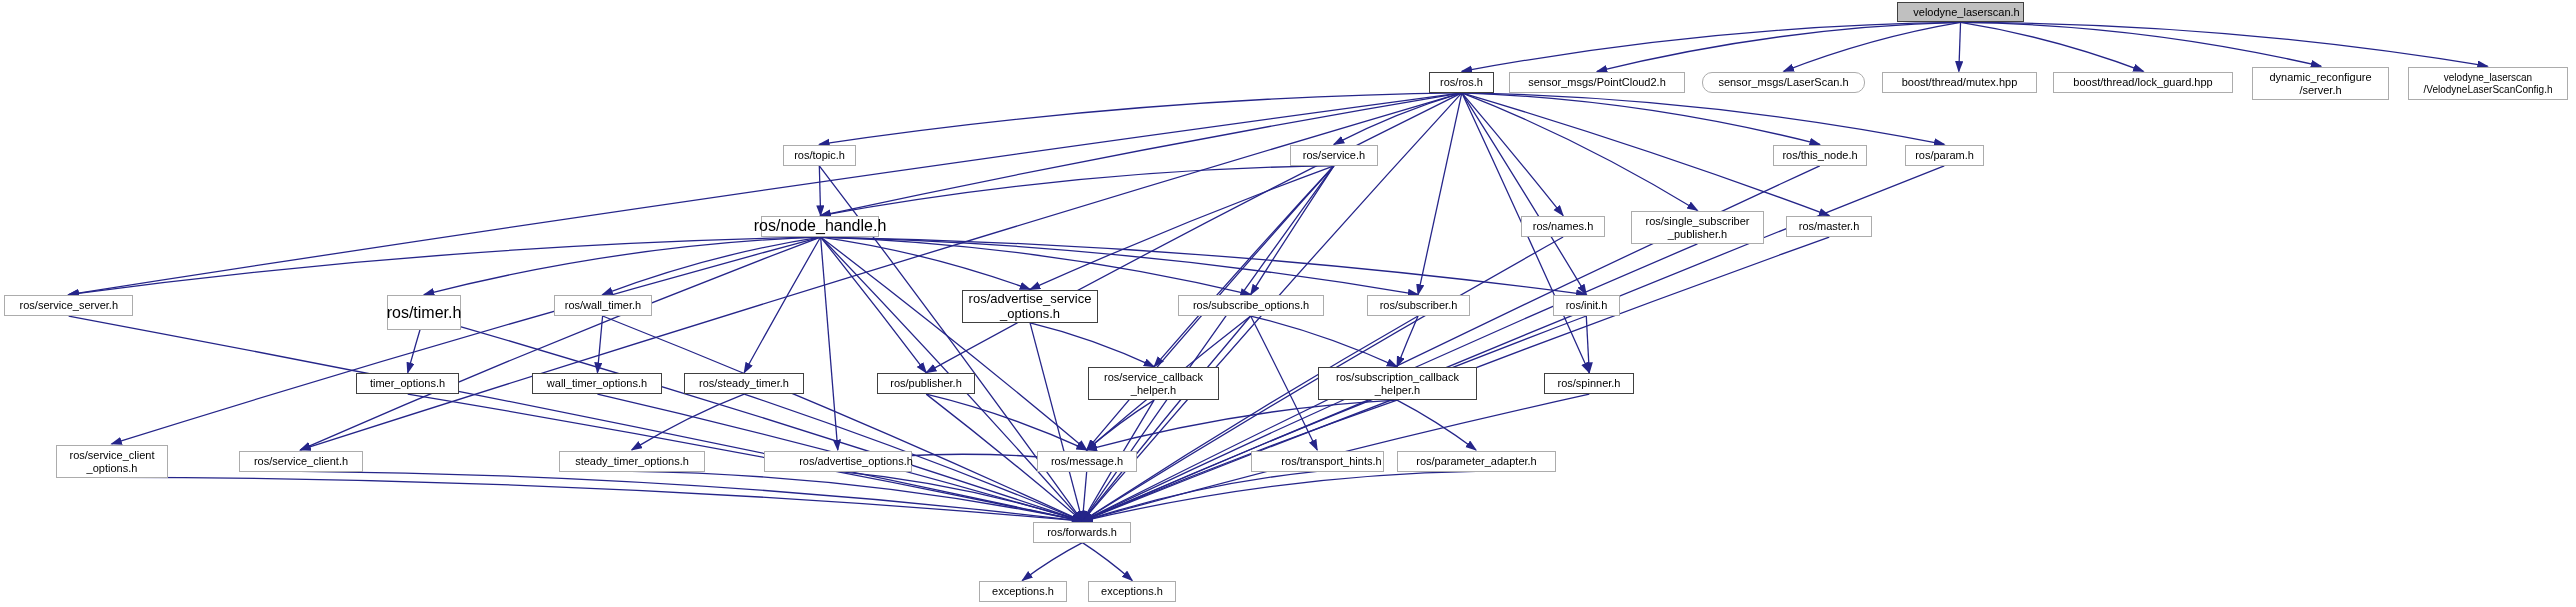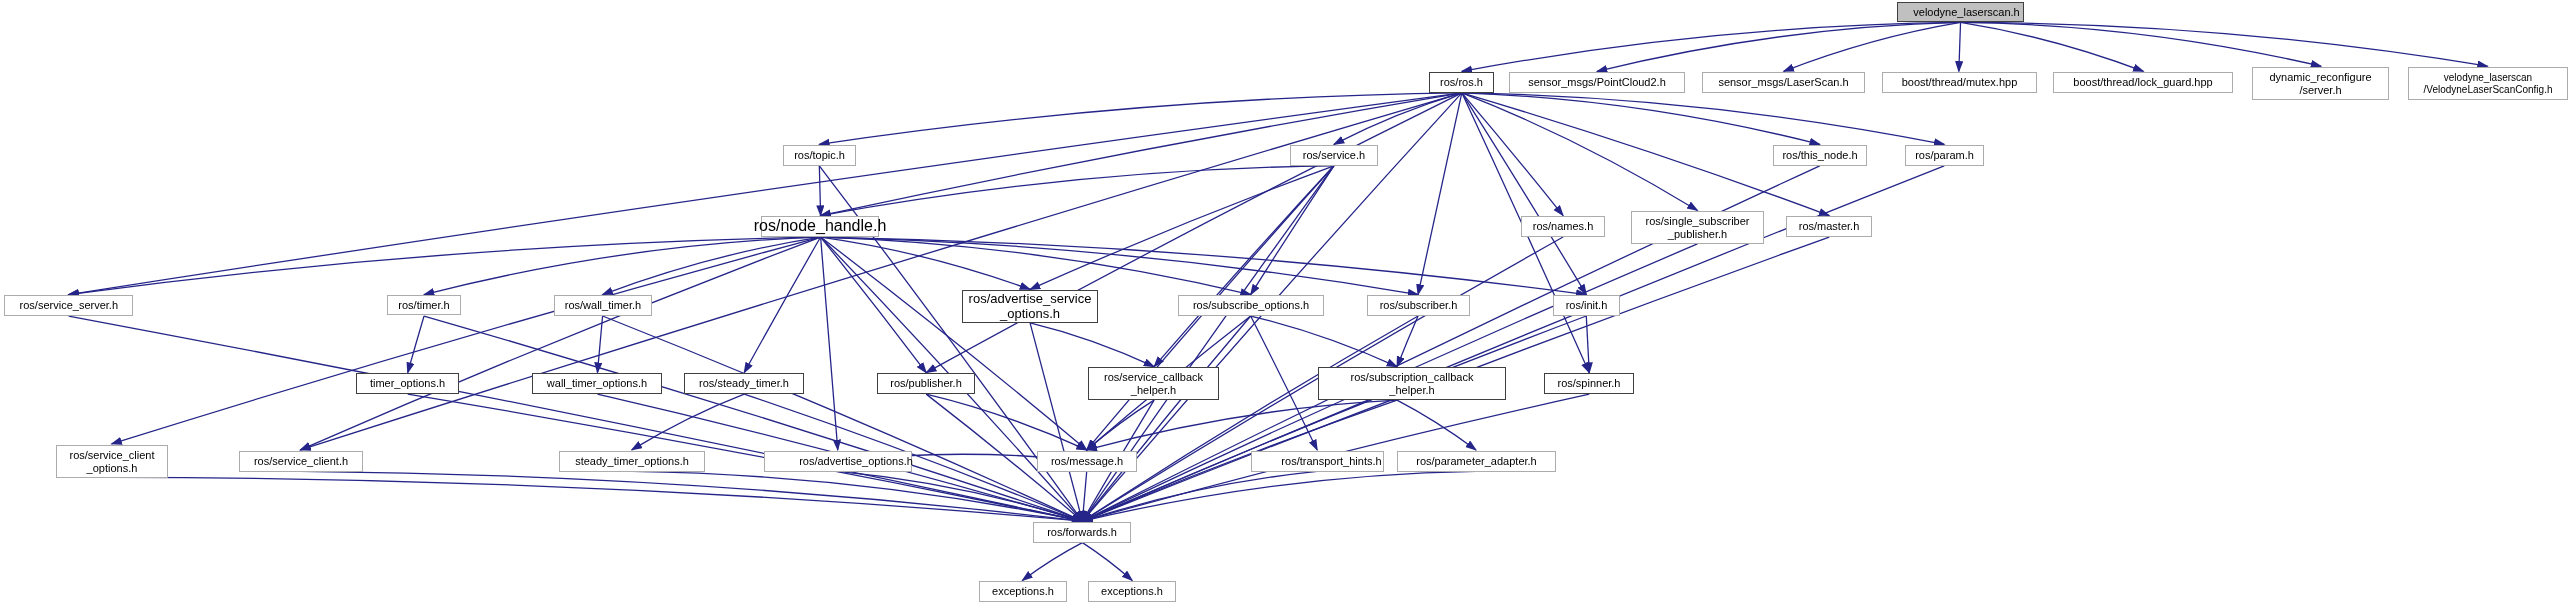--- a/index.html
+++ b/index.html
@@ -109,51 +109,51 @@
         <path d="M1977.5,284 Q1619.25,436.645 1261,607" fill="none" stroke="#252589" stroke-width="1.5" marker-end="url(#arrow)"></path>
         <path d="M2131,276 Q1696,432.645 1261,607" fill="none" stroke="#252589" stroke-width="1.5" marker-end="url(#arrow)"></path>
         <path d="M1261,632 Q1226,650.15 1191,676" fill="none" stroke="#252589" stroke-width="1.5" marker-end="url(#arrow)"></path>
         <path d="M1261,632 Q1290,650.81 1319,676" fill="none" stroke="#252589" stroke-width="1.5" marker-end="url(#arrow)"></path>
       </g>
   </svg>
   <div id="node-layer">
       <div class="node root" style="left: 1897px; top: 1.7px; width: 127px; height: 20.6px; font-size: 11px;">velodyne_laserscan.h</div>
       <div class="node n1" style="left: 1429px; top: 72px; width: 65px; height: 20.6px; font-size: 11px;">ros/ros.h</div>
       <div class="node" style="left: 1509px; top: 72px; width: 176px; height: 20.6px; font-size: 11px;">sensor_msgs/PointCloud2.h</div>
-      <div class="node" style="left: 1702px; top: 72px; width: 163px; height: 20.6px; font-size: 11px;">sensor_msgs/LaserScan.h</div>
+      <div class="node" style="left: 1702px; top: 72px; width: 163px; height: 20.6px; font-size: 11px; border-radius: 10px;">sensor_msgs/LaserScan.h</div>
       <div class="node" style="left: 1882px; top: 72px; width: 155px; height: 20.6px; font-size: 11px;">boost/thread/mutex.hpp</div>
       <div class="node" style="left: 2053px; top: 72px; width: 180px; height: 20.6px; font-size: 11px;">boost/thread/lock_guard.hpp</div>
       <div class="node" style="left: 2252px; top: 67px; width: 137px; height: 33px; font-size: 11px;">dynamic_reconfigure
 /server.h</div>
       <div class="node" style="left: 2408px; top: 67px; width: 160px; height: 33px; font-size: 10px;">velodyne_laserscan
 /VelodyneLaserScanConfig.h</div>
       <div class="node" style="left: 783px; top: 145px; width: 73px; height: 20.6px; font-size: 11px;">ros/topic.h</div>
       <div class="node" style="left: 1290px; top: 145px; width: 88px; height: 20.6px; font-size: 11px;">ros/service.h</div>
       <div class="node" style="left: 1773px; top: 145px; width: 94px; height: 20.6px; font-size: 11px;">ros/this_node.h</div>
       <div class="node" style="left: 1905px; top: 145px; width: 79px; height: 20.6px; font-size: 11px;">ros/param.h</div>
       <div class="node" style="left: 761px; top: 216px; width: 118px; height: 20.6px; font-size: 16px;">ros/node_handle.h</div>
       <div class="node" style="left: 1521px; top: 216px; width: 84px; height: 20.6px; font-size: 11px;">ros/names.h</div>
       <div class="node" style="left: 1631px; top: 211px; width: 133px; height: 33px; font-size: 11px;">ros/single_subscriber
 _publisher.h</div>
       <div class="node" style="left: 1786px; top: 216px; width: 86px; height: 20.6px; font-size: 11px;">ros/master.h</div>
       <div class="node" style="left: 4.3px; top: 295px; width: 129px; height: 20.6px; font-size: 11px;">ros/service_server.h</div>
-      <div class="node" style="left: 387px; top: 295px; width: 74px; height: 20px; font-size: 11px;">ros/timer.h</div>
+      <div class="node" style="left: 387px; top: 295px; width: 74px; height: 35px; font-size: 16px;">ros/timer.h</div>
       <div class="node" style="left: 554px; top: 295px; width: 98px; height: 20.6px; font-size: 11px;">ros/wall_timer.h</div>
       <div class="node n1" style="left: 962px; top: 290px; width: 136px; height: 33px; font-size: 13px;">ros/advertise_service
 _options.h</div>
       <div class="node" style="left: 1178px; top: 295px; width: 146px; height: 20.6px; font-size: 11px;">ros/subscribe_options.h</div>
       <div class="node" style="left: 1367px; top: 295px; width: 103px; height: 20.6px; font-size: 11px;">ros/subscriber.h</div>
       <div class="node" style="left: 1553px; top: 295px; width: 67px; height: 20.6px; font-size: 11px;">ros/init.h</div>
       <div class="node n1" style="left: 356px; top: 373px; width: 103px; height: 20.6px; font-size: 11px;">timer_options.h</div>
       <div class="node n1" style="left: 532px; top: 373px; width: 130px; height: 20.6px; font-size: 11px;">wall_timer_options.h</div>
       <div class="node n1" style="left: 684px; top: 373px; width: 120px; height: 20.6px; font-size: 11px;">ros/steady_timer.h</div>
       <div class="node n1" style="left: 877px; top: 373px; width: 98px; height: 20.6px; font-size: 11px;">ros/publisher.h</div>
       <div class="node n1" style="left: 1088px; top: 367px; width: 131px; height: 33px; font-size: 11px;">ros/service_callback
 _helper.h</div>
-      <div class="node n1" style="left: 1318px; top: 367px; width: 188px; height: 33px; font-size: 11px;">ros/subscription_callback
+      <div class="node n1" style="left: 1318px; top: 367px; width: 159px; height: 33px; font-size: 11px;">ros/subscription_callback
 _helper.h</div>
       <div class="node n1" style="left: 1544px; top: 373px; width: 90px; height: 20.6px; font-size: 11px; text-align: center;">ros/spinner.h</div>
       <div class="node" style="left: 56px; top: 445px; width: 112px; height: 33px; font-size: 11px;">ros/service_client
 _options.h</div>
       <div class="node" style="left: 239px; top: 451px; width: 124px; height: 20.6px; font-size: 11px;">ros/service_client.h</div>
       <div class="node" style="left: 559px; top: 451px; width: 146px; height: 20.6px; font-size: 11px;">steady_timer_options.h</div>
       <div class="node" style="left: 764px; top: 451px; width: 148px; height: 20.6px; font-size: 11px; padding-left: 36px;">ros/advertise_options.h</div>
       <div class="node" style="left: 1037px; top: 451px; width: 100px; height: 20.6px; font-size: 11px;">ros/message.h</div>
       <div class="node" style="left: 1251px; top: 451px; width: 133px; height: 20.6px; font-size: 11px; padding-left: 28px;">ros/transport_hints.h</div>
       <div class="node" style="left: 1397px; top: 451px; width: 159px; height: 20.6px; font-size: 11px;">ros/parameter_adapter.h</div>

